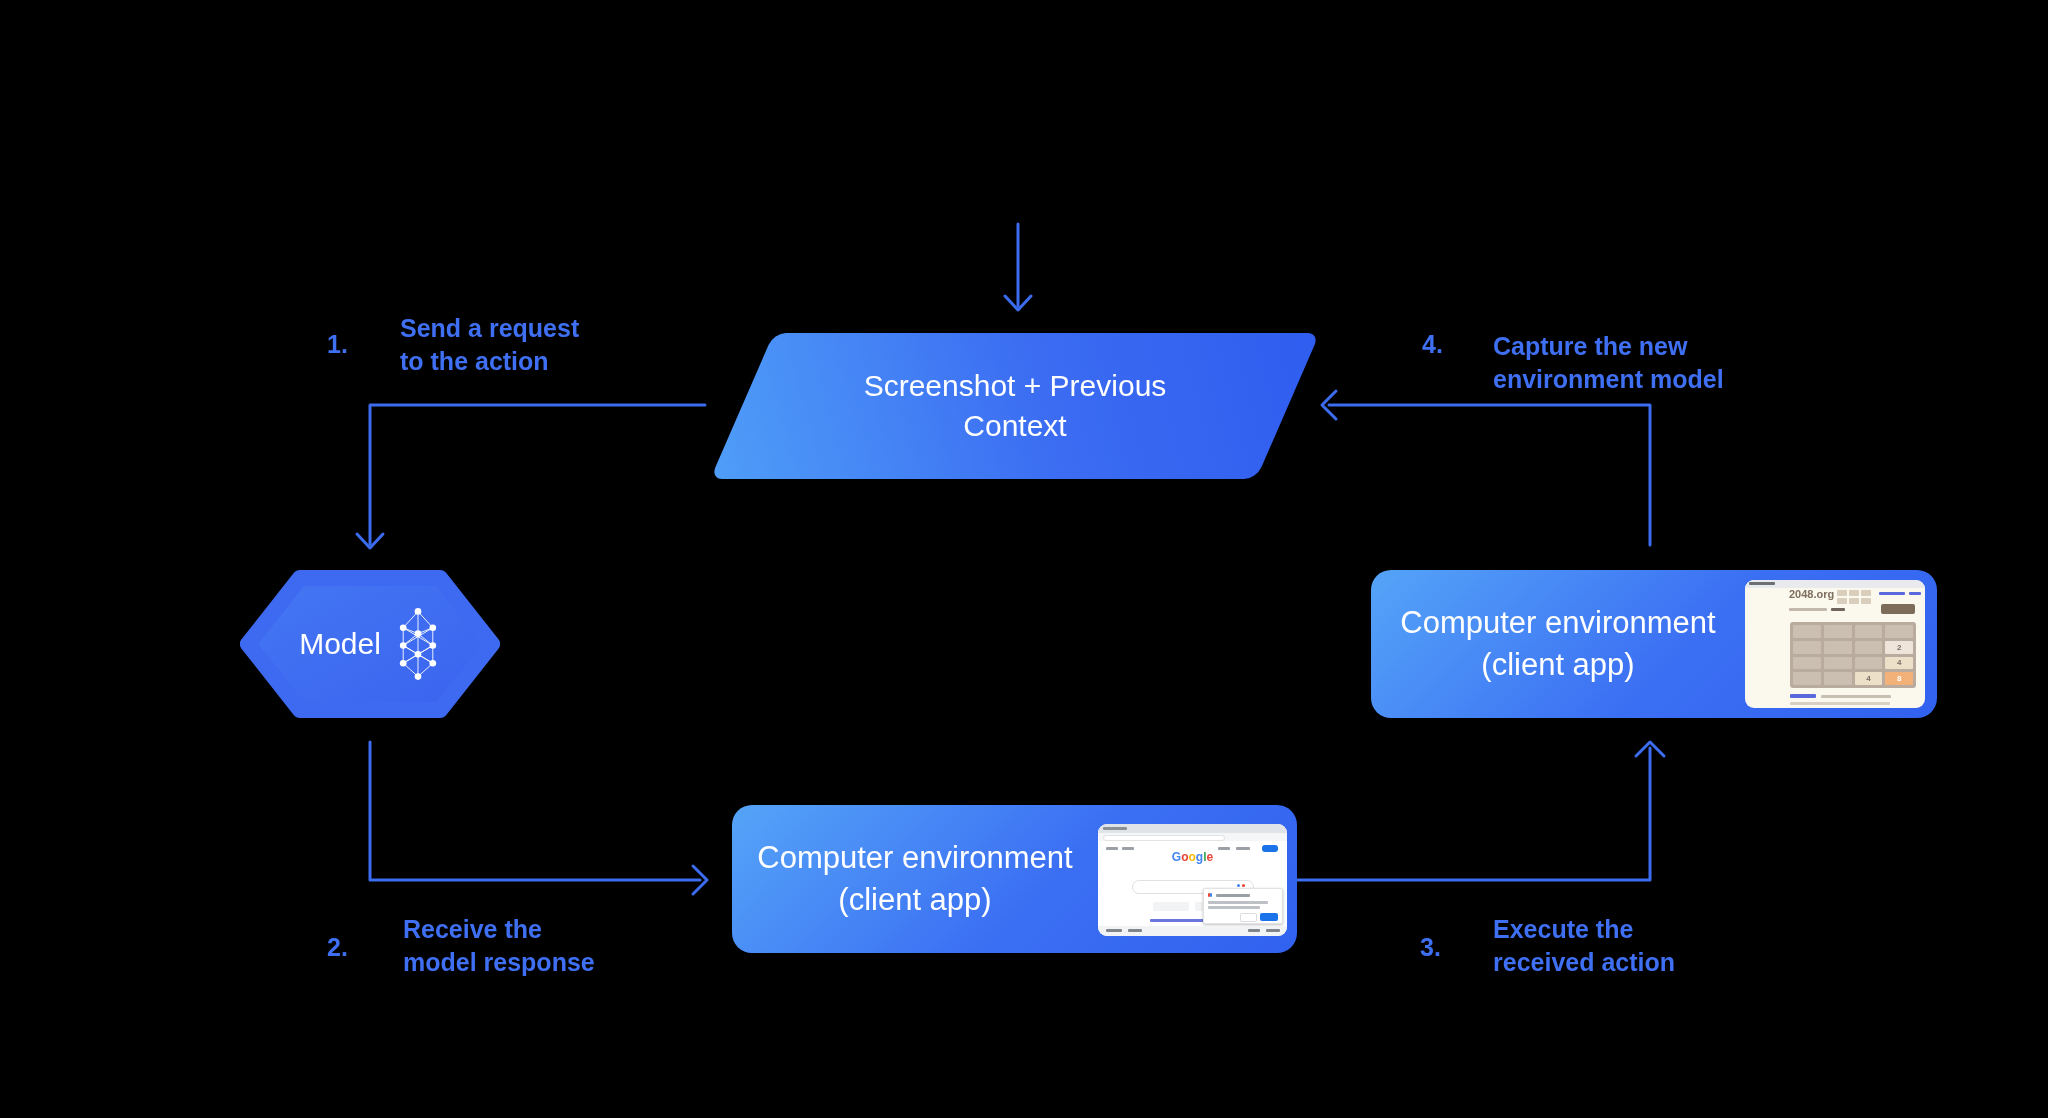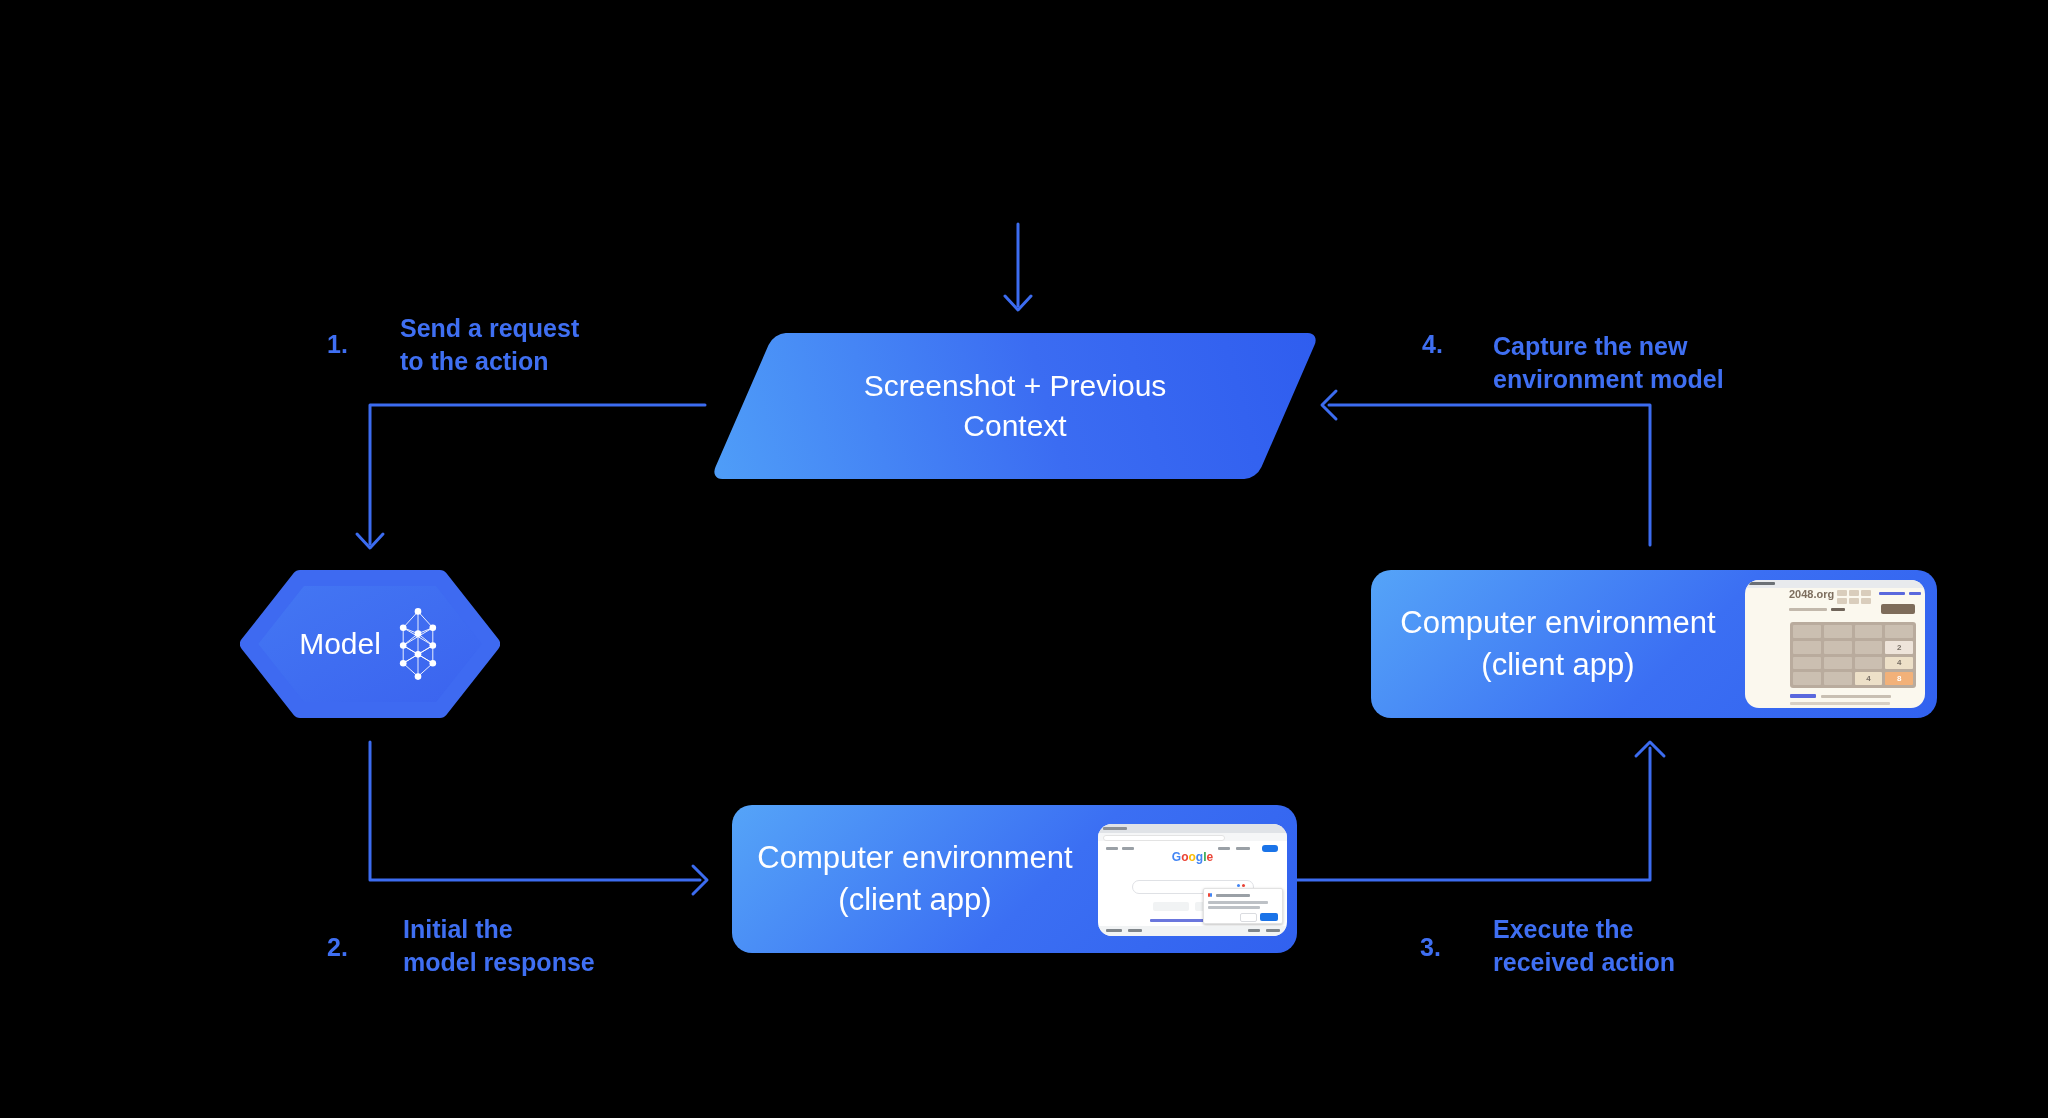--- a/index.html
+++ b/index.html
@@ -39,21 +39,21 @@
         line-height:42px;text-align:center;}
   .env-top .env-text{width:374px;}
   .env-bottom .env-text{width:366px;}
 
   
   .step-num{color:#3f6ff2;font-size:25px;font-weight:700;}
   .step-text{color:#3f6ff2;font-size:25px;font-weight:500;line-height:33px;}
   .step-text span{display:block;font-weight:bold;}
 
   
-  .thumb{overflow:hidden;border-radius:14px;}
+  .thumb{overflow:hidden;border-radius:9px;}
   .g-thumb{left:366px;top:19px;width:189px;height:112px;background:#fff;}
   .bar{position:absolute;border-radius:1px;}
   .g-chrome1{left:0;top:0;width:189px;height:9px;background:#e0e3e7;}
   .g-chrome2{left:0;top:9px;width:189px;height:8px;background:#f5f6f7;}
   .g-addr{left:5px;top:11px;width:120px;height:4px;background:#fff;border:1px solid #e3e3e3;border-radius:3px;}
   .g-signin{left:164px;top:21px;width:16px;height:7px;background:#1a73e8;border-radius:3px;}
   .g-logo{left:0;top:26px;width:189px;text-align:center;font-size:12px;font-weight:700;letter-spacing:0;}
   .gl-b{color:#4285f4}.gl-r{color:#ea4335}.gl-y{color:#fbbc05}.gl-g{color:#34a853}
   .g-search{left:34px;top:56px;width:120px;height:12px;border:1.5px solid #dfe1e5;border-radius:8px;background:#fff;}
   .g-dot1{left:139px;top:60px;width:3px;height:3px;background:#4285f4;border-radius:50%;}
@@ -232,21 +232,21 @@
   </div>
 
   <div class="abs step-num" style="left:327px;top:330px">1.</div>
   <div class="abs step-text" style="left:400px;top:312px">
     <span>Send a request</span>
     <span>to the action</span>
   </div>
 
   <div class="abs step-num" style="left:327px;top:933px">2.</div>
   <div class="abs step-text" style="left:403px;top:913px">
-    <span>Initial the</span>
+    <span>Receive the</span>
     <span>model response</span>
   </div>
 
   <div class="abs step-num" style="left:1420px;top:933px">3.</div>
   <div class="abs step-text" style="left:1493px;top:913px">
     <span>Execute the</span>
     <span>received action</span>
   </div>
 
   <div class="abs step-num" style="left:1422px;top:330px">4.</div>

